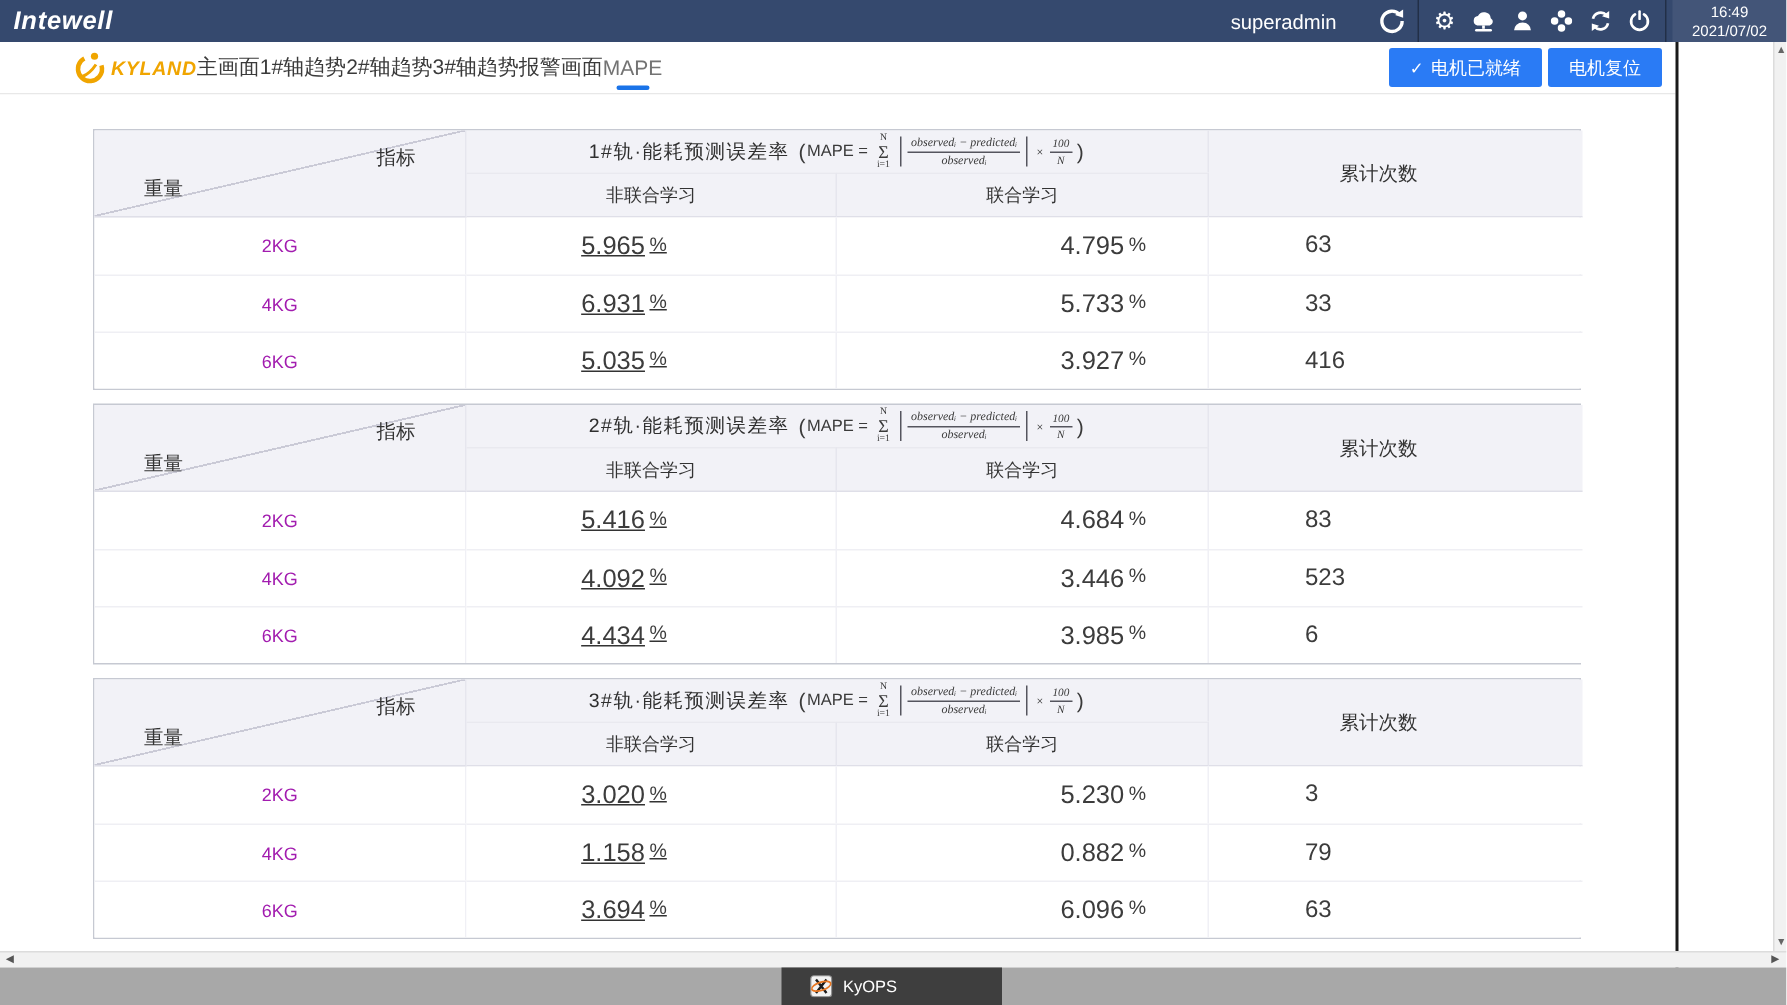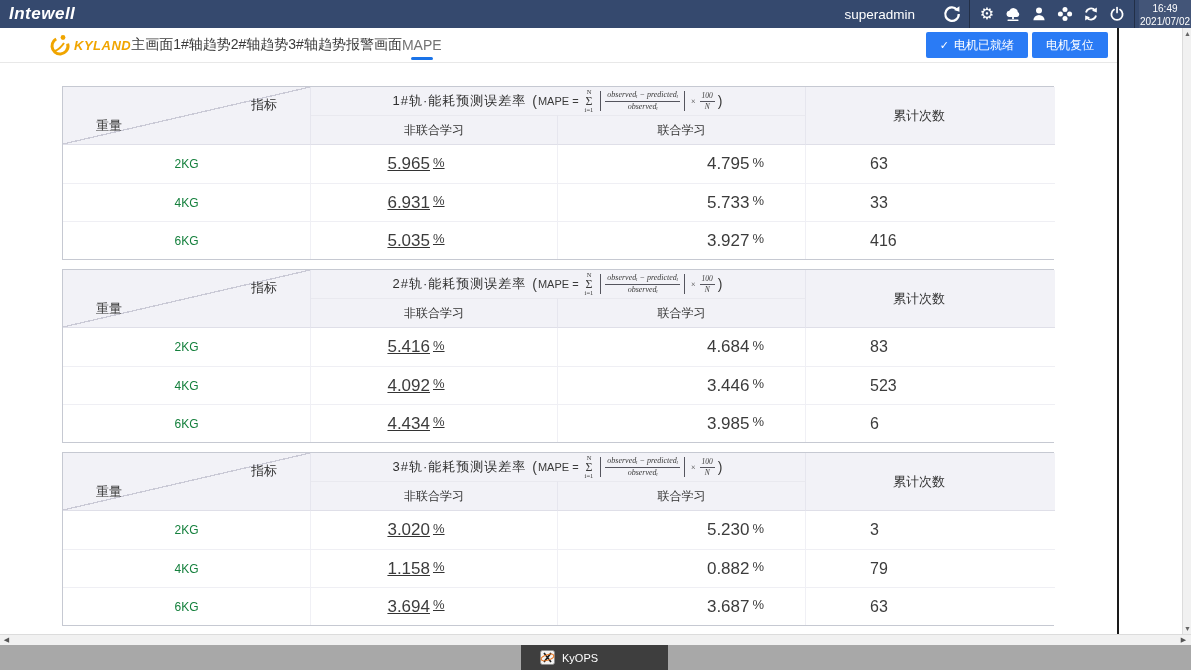--- a/index.html
+++ b/index.html
@@ -11,21 +11,21 @@
 
   
   .topbar{position:absolute;left:0;top:0;width:1191px;height:28px;background:#35496E;display:flex;align-items:center;}
   .brand{font-style:italic;font-weight:bold;font-size:17px;color:#fff;padding-left:9px;letter-spacing:.5px;}
   .tb-spacer{flex:1;}
   .tb-user{color:#fff;font-size:13.5px;margin-right:24px;}
   .tb-icon{width:26px;height:28px;display:flex;align-items:center;justify-content:center;cursor:pointer;}
   .tb-icon svg{display:block;}
   .tb-glyph{color:#fff;font-size:16px;line-height:28px;font-family:"DejaVu Sans",sans-serif;}
   .tb-divider{width:1px;height:28px;background:rgba(0,0,0,.35);margin:0 4px;}
-  .clock{width:52px;height:28px;background:rgba(255,255,255,.07);color:#fff;text-align:center;font-size:10px;line-height:1.3;padding-top:2px;}
+  .clock{width:76px;height:28px;background:rgba(255,255,255,.07);color:#fff;text-align:center;font-size:10px;line-height:1.3;padding-top:2px;}
 
   
   .app{position:absolute;left:0;top:28px;width:1117px;height:606px;background:#fff;}
   .win-border{position:absolute;left:1117px;top:28px;width:2px;height:617px;background:#1a1a1a;}
   .right-strip{position:absolute;left:1119px;top:28px;width:63px;height:617px;background:#fff;}
 
   
   .navbar{position:absolute;left:0;top:0;width:1117px;height:35px;background:#fff;border-bottom:1px solid #e8e8e8;display:flex;align-items:center;}
   .logo{display:flex;align-items:center;margin-left:48px;cursor:pointer;}
   .logo-text{font-style:italic;font-weight:bold;font-size:13px;color:#F0A500;letter-spacing:.5px;margin-left:2px;}
@@ -47,21 +47,21 @@
         background-color:#F2F2F7;}
   .diag .metric{position:absolute;top:9px;right:33px;font-size:13px;color:#333;}
   .diag .weight{position:absolute;bottom:9px;left:33px;font-size:13px;color:#333;}
   .fcell{grid-column:2/4;grid-row:1;border-right:1px solid #E6E6EE;display:flex;align-items:center;justify-content:center;}
   .cum{grid-column:4;grid-row:1/3;border-bottom:1px solid #DFDFE8;display:flex;align-items:center;padding-left:87px;font-size:13px;color:#333;}
   .sub{grid-row:2;display:flex;align-items:center;justify-content:center;font-size:12px;color:#333;border-top:1px solid #E9E9EF;border-bottom:1px solid #DFDFE8;}
   .sub.s1{grid-column:2;border-right:1px solid #E6E6EE;}
   .sub.s2{grid-column:3;border-right:1px solid #E6E6EE;}
   .c{display:flex;align-items:center;background:#fff;}
   .c.rt{border-top:1px solid #EFEFF4;}
-  .c1{justify-content:center;font-size:12px;color:#15803d;border-right:1px solid #F0F0F5;}
+  .c1{justify-content:center;font-size:12px;color:#a21caf;border-right:1px solid #F0F0F5;}
   .c2{justify-content:center;padding-right:36px;border-right:1px solid #F0F0F5;text-decoration:underline;}
   .c3{justify-content:center;padding-left:108px;border-right:1px solid #F0F0F5;}
   .c4{justify-content:flex-start;padding-left:64px;font-size:16px;color:#3c3c3c;}
   .val{font-size:17px;color:#3c3c3c;}
   .pct{font-size:13px;color:#3c3c3c;margin-left:3px;position:relative;top:-2px;}
 
   
   .ftitle{font-size:13px;color:#2f2f2f;letter-spacing:1px;}
   .fwrap{display:inline-flex;align-items:center;margin-left:5px;font-family:"Liberation Serif","DejaVu Serif",serif;color:#3a3a3a;}
   .fpar{font-size:14px;font-family:"Liberation Sans",sans-serif;margin:0 1px;}
@@ -374,21 +374,21 @@
           <span class="pct">%</span>
         </div>
       <div class="c c4 rt">79</div>
 
       <div class="c c1 rt">6KG</div>
       <div class="c c2 rt">
           <span class="val">3.694</span>
           <span class="pct">%</span>
         </div>
       <div class="c c3 rt">
-          <span class="val">3.687</span>
+          <span class="val">6.096</span>
           <span class="pct">%</span>
         </div>
       <div class="c c4 rt">63</div>
     </div>
 
   </div>
 </div>
 
 <div class="right-strip"></div>
 <div class="win-border"></div>

